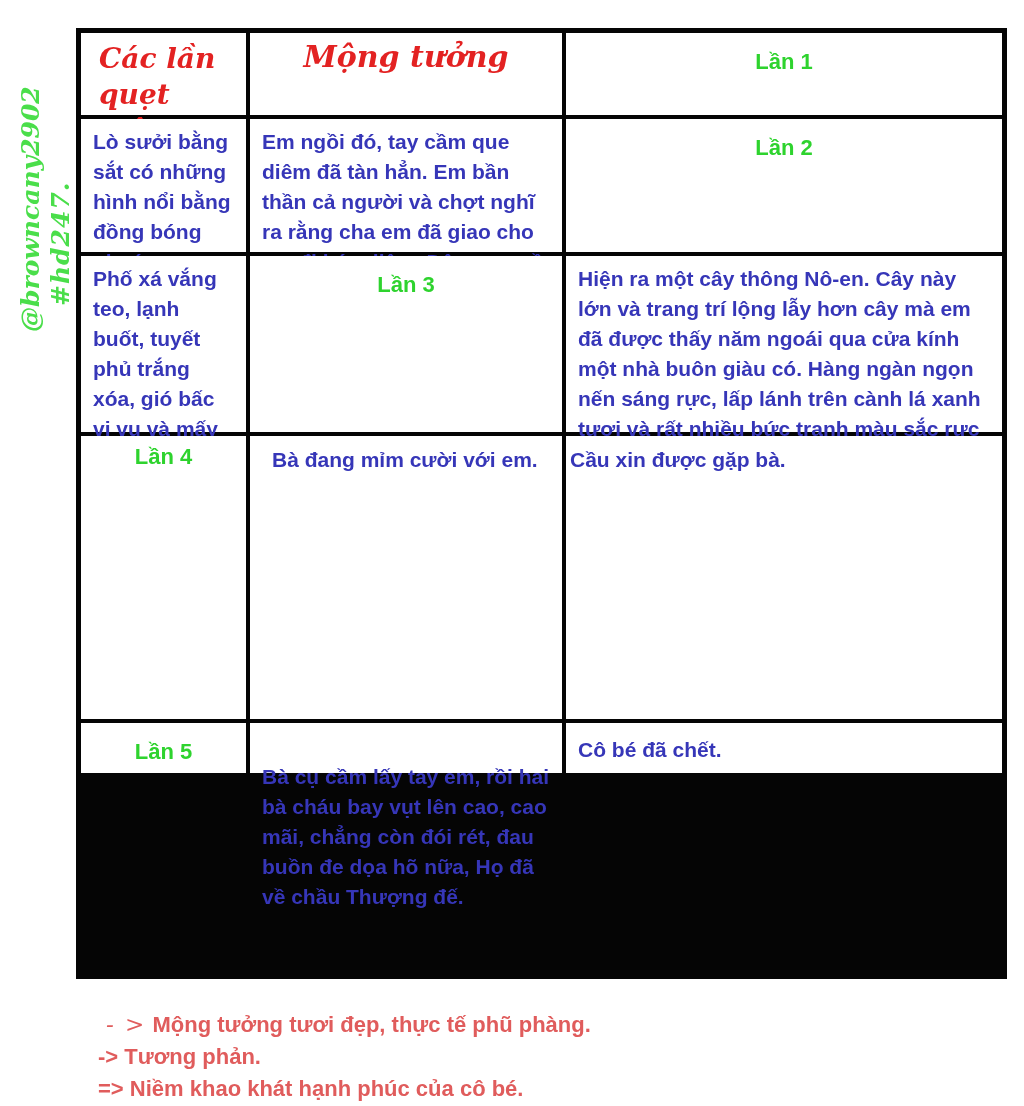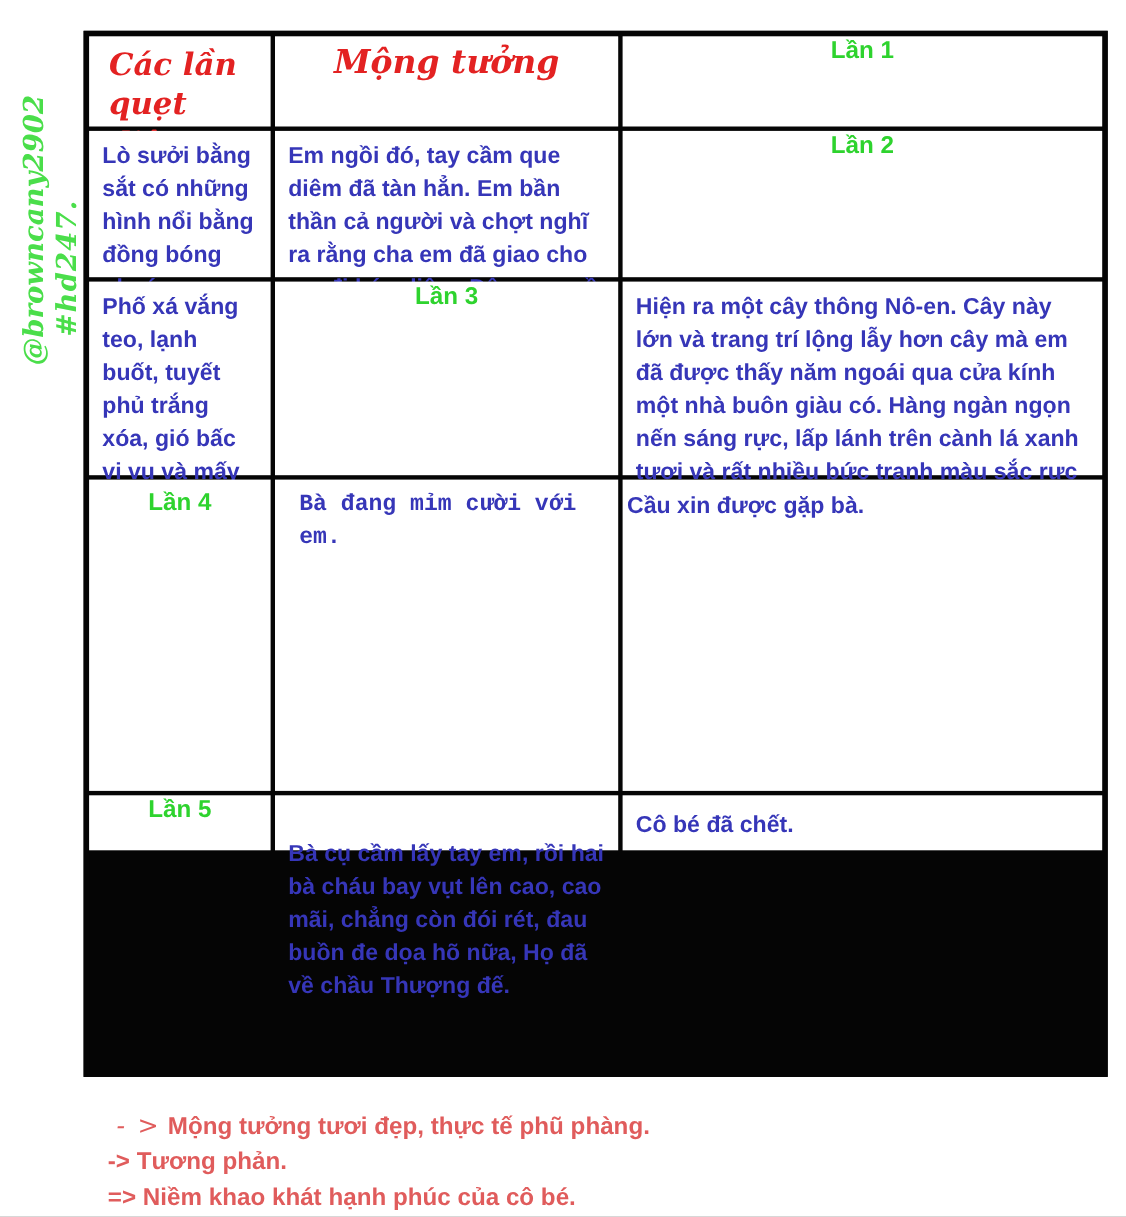--- a/index.html
+++ b/index.html
@@ -55,33 +55,33 @@
     font-size: 30px;
     text-align: center;
     padding-top: 6px;
   }
 
   .label-cell {
     color: #2ed32e;
     font-size: 22px;
     font-weight: bold;
     text-align: center;
-    padding-top: 0;
+    padding-top: 16px;
   }
   .label-r4 { padding-top: 8px; }
 
   .body-cell {
     color: #3636b8;
     font-size: 21px;
     font-weight: bold;
     line-height: 30px;
     padding: 8px 10px 0 12px;
   }
   .cell-r3-c3 { padding-left: 22px; padding-top: 10px; }
-  .cell-r4-c2 { padding-left: 22px; padding-top: 9px; font-family: Liberation Mono, monospace; }
+  .cell-r4-c2 { padding-left: 22px; padding-top: 9px; }
   .cell-r4-c3 { padding-left: 4px; padding-top: 9px; }
   .cell-r5-c2 { padding-top: 39px; }
   .cell-r5-c3 { padding-top: 12px; }
 
   
   .notes {
     position: absolute;
     left: 98px; top: 996px;
     color: #e05c5c;
     font-size: 22px;

